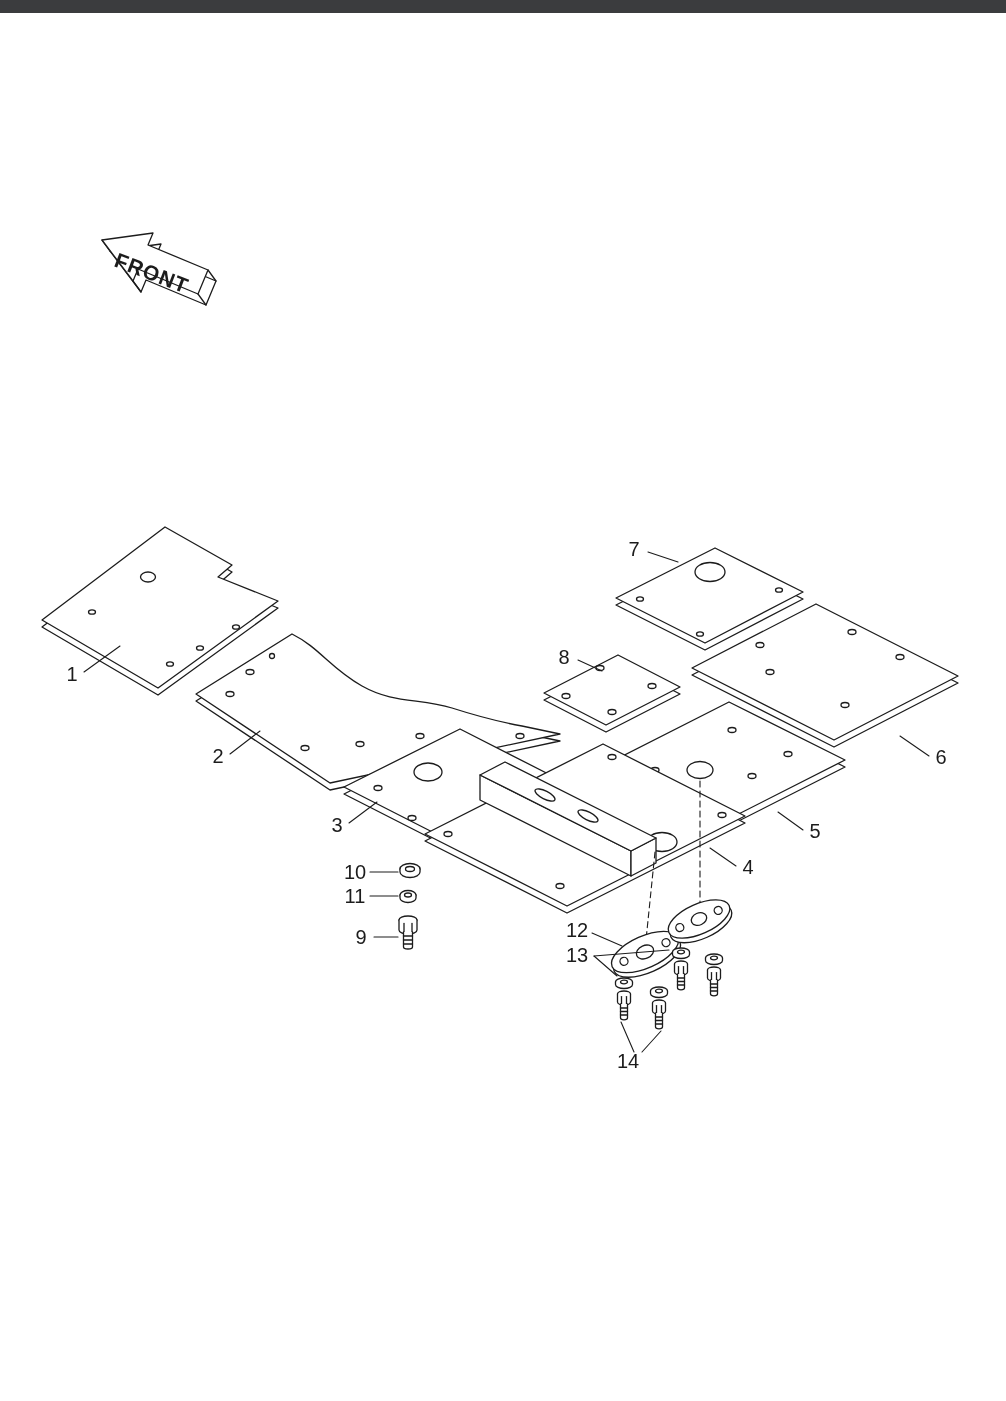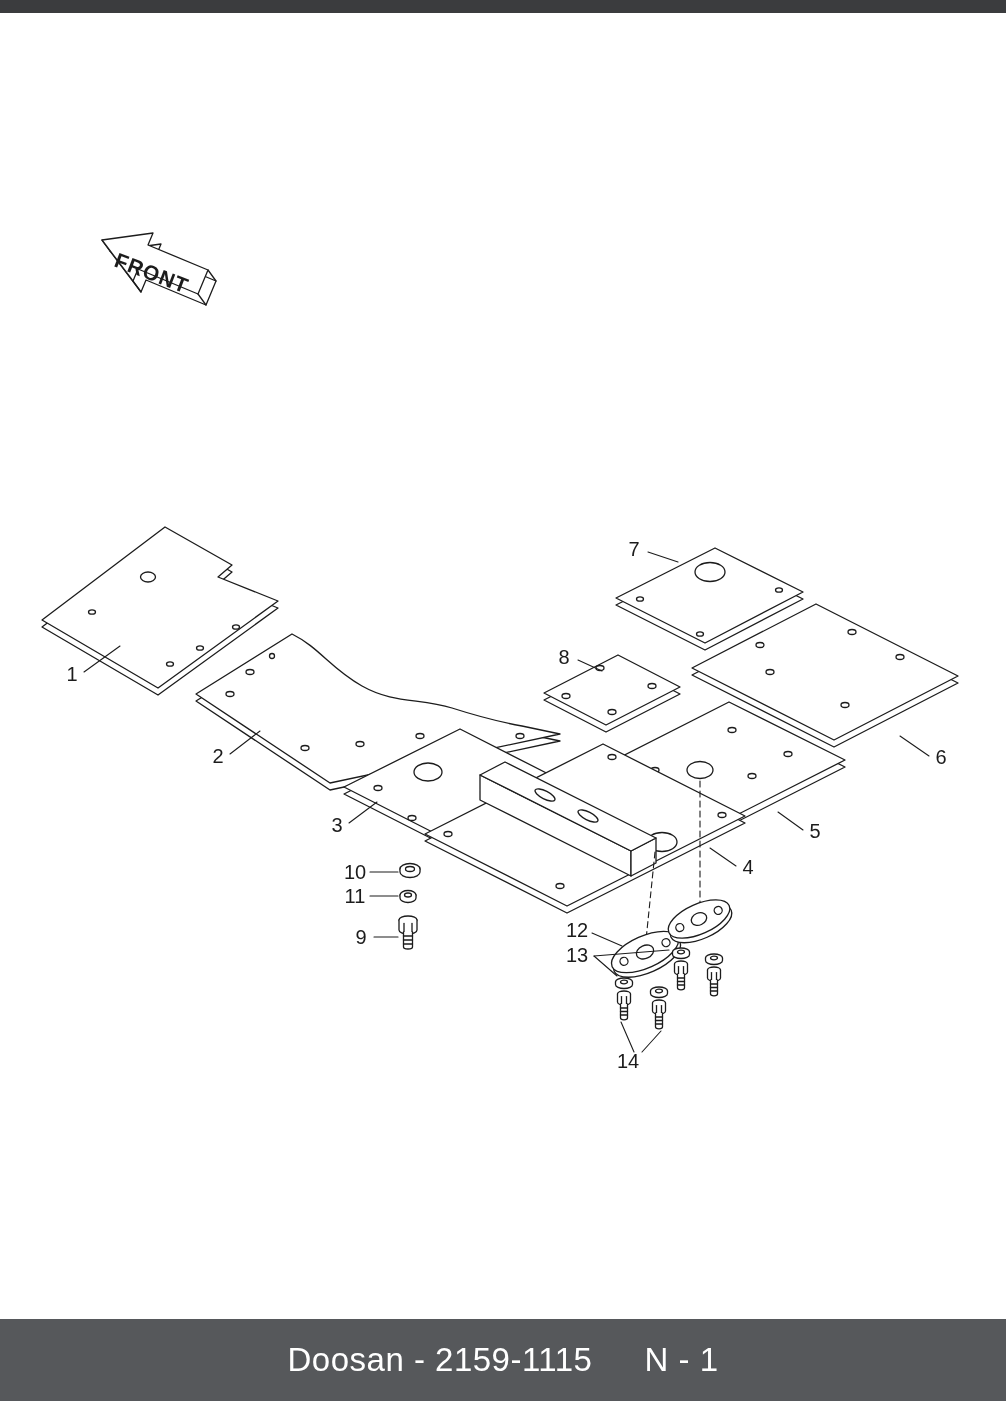--- a/index.html
+++ b/index.html
@@ -231,18 +231,14 @@
       <text class="callout" x="564" y="664">8</text>
       <text class="callout" x="361" y="944">9</text>
       <text class="callout" x="355" y="879">10</text>
       <text class="callout" x="355" y="903">11</text>
       <text class="callout" x="577" y="937">12</text>
       <text class="callout" x="577" y="962">13</text>
       <text class="callout" x="628" y="1068">14</text>
     </g>
   </svg>
 
-  <div id="footer-bar">
-    <span>Doosan - 2159-1115</span>
-    <span>N - 1</span>
-  </div>
 
 </div>
 
 </body></html>

